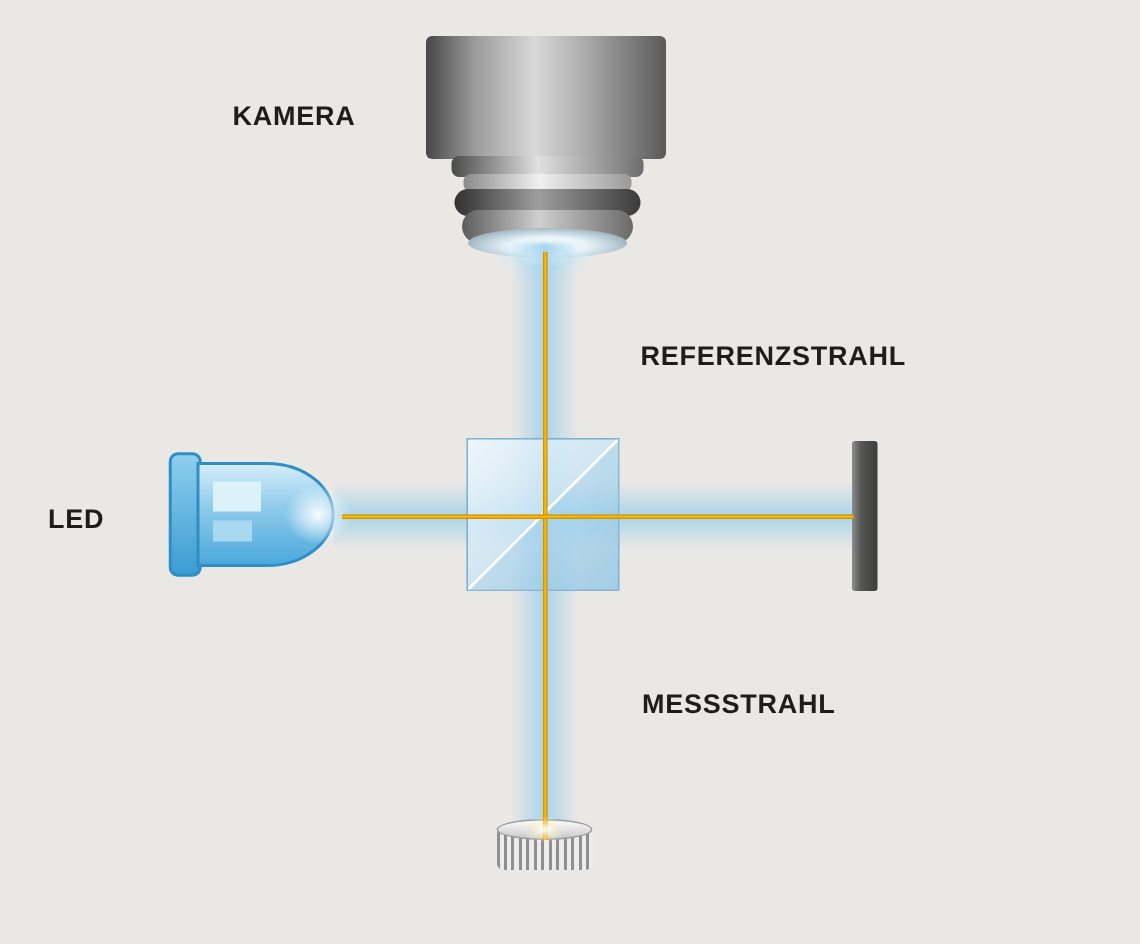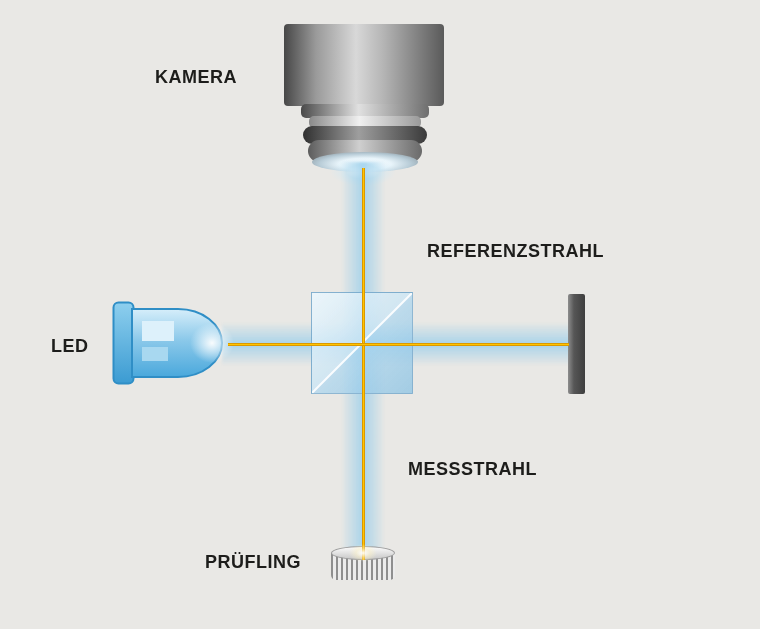--- a/index.html
+++ b/index.html
@@ -113,18 +113,17 @@
   <div class="pruefling">
     <div class="cyl-body"></div>
     <div class="cyl-top"></div>
   </div>
 
   <div class="core-v"></div>
   <div class="core-h"></div>
   <div class="spot spot-pruefling"></div>
 
   <div class="label" style="left:155px;top:66px">KAMERA</div>
-  <div class="label" style="left:427px;top:240px">REFERENZSTRAHL</div>
-  <div class="label" style="left:51px;top:335px">LED</div>
-  <div class="label" style="left:408px;top:458px">MESSSTRAHL</div>
-  <div class="label" style="left:205px;top:551px">PRÜFLING</div>
+  <div class="label" style="left:427px;top:226px">REFERENZSTRAHL</div>
+  <div class="label" style="left:32px;top:335px">LED</div>
+  <div class="label" style="left:428px;top:458px">MESSSTRAHL</div>
 
 </div>
 
 </body></html>

